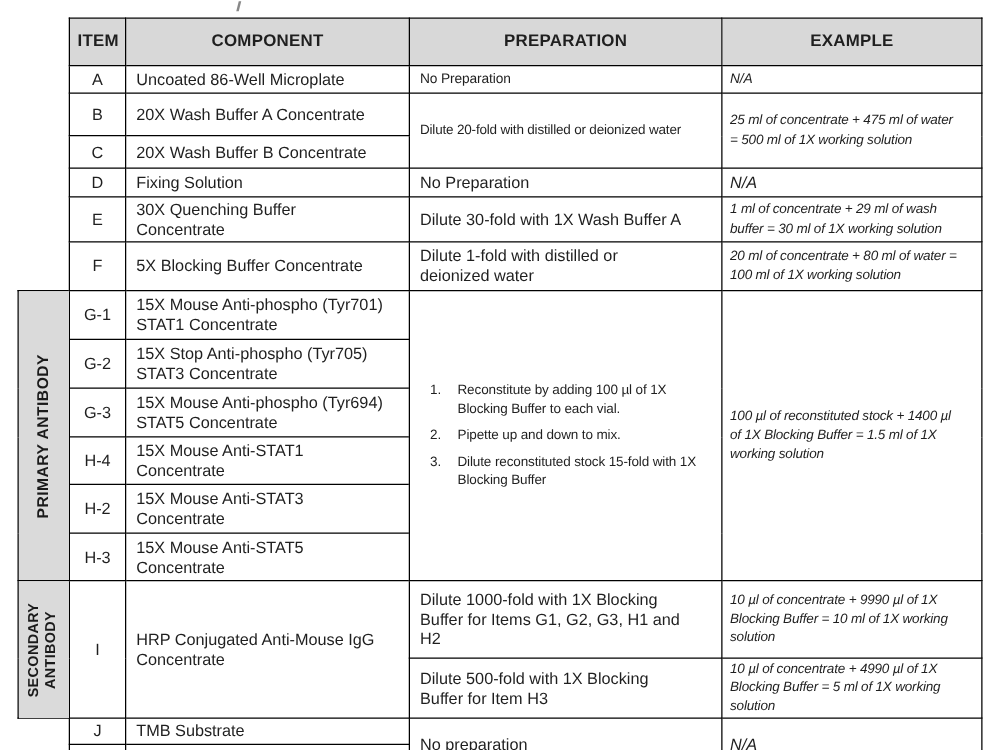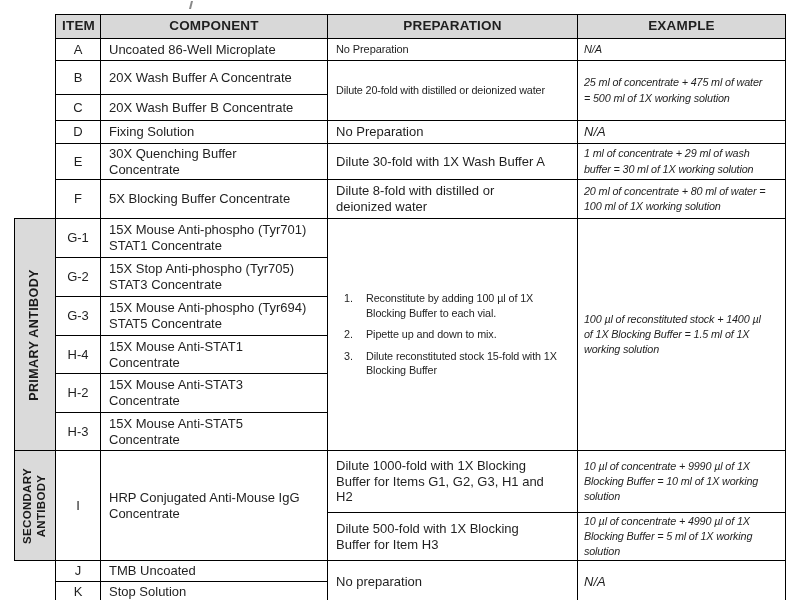--- a/index.html
+++ b/index.html
@@ -47,21 +47,21 @@
   td.steps-cell { padding-left:16px; padding-right:4px; }
   .steps { display:flex; flex-direction:column; gap:7px; }
   .step  { display:flex; font-size:10.8px; letter-spacing:-0.1px; line-height:1.35; }
   .step .n { flex:none; width:22px; }
   .step .t { white-space:pre-line; }
   .stray-mark {
     position:absolute; left:186px; top:1px; width:4px; height:8px;
     border-right:2px solid #6a6a6a; transform:skewX(-14deg); opacity:.8;
   }
   
-  tr.h22{height:24px} tr.rA{height:22px} tr.rB{height:34px} tr.rC{height:26px}
+  tr.h22{height:38px} tr.rA{height:22px} tr.rB{height:34px} tr.rC{height:26px}
   tr.rD{height:23px} tr.rE{height:36px} tr.rF{height:39px}
   tr.rG{height:39px} tr.rH1{height:38px} tr.rH2{height:39px} tr.rH3{height:38px}
   tr.rI1{height:62px} tr.rI2{height:48px} tr.rJ{height:21px} tr.rK{height:21px}
 </style>
 </head>
 <body>
 
 <div class="stray-mark"></div>
 
 <table class="kit">
@@ -115,21 +115,21 @@
     <td class="comp">30X Quenching Buffer
 Concentrate</td>
     <td class="prep">Dilute 30-fold with 1X Wash Buffer A</td>
     <td class="ex small">1 ml of concentrate + 29 ml of wash
 buffer = 30 ml of 1X working solution</td>
   </tr>
 
   <tr class="rF">
     <td class="item">F</td>
     <td class="comp">5X Blocking Buffer Concentrate</td>
-    <td class="prep">Dilute 8-fold with distilled or
+    <td class="prep">Dilute 1-fold with distilled or
 deionized water</td>
     <td class="ex small">20 ml of concentrate + 80 ml of water =
 100 ml of 1X working solution</td>
   </tr>
 
   <tr class="rG">
     <td class="group" rowspan="6">
       <div class="vlabel primary">PRIMARY ANTIBODY</div>
     </td>
     <td class="item">G-1</td>
@@ -208,21 +208,21 @@
     <td class="prep">Dilute 500-fold with 1X Blocking
 Buffer for Item H3</td>
     <td class="ex small">10 µl of concentrate + 4990 µl of 1X
 Blocking Buffer = 5 ml of 1X working
 solution</td>
   </tr>
 
   <tr class="rJ">
     <td class="void" rowspan="2"></td>
     <td class="item">J</td>
-    <td class="comp">TMB Uncoated</td>
+    <td class="comp">TMB Substrate</td>
     <td class="prep" rowspan="2">No preparation</td>
     <td class="ex" rowspan="2">N/A</td>
   </tr>
 
   <tr class="rK">
     <td class="item">K</td>
     <td class="comp">Stop Solution</td>
   </tr>
 </tbody>
   </table>

